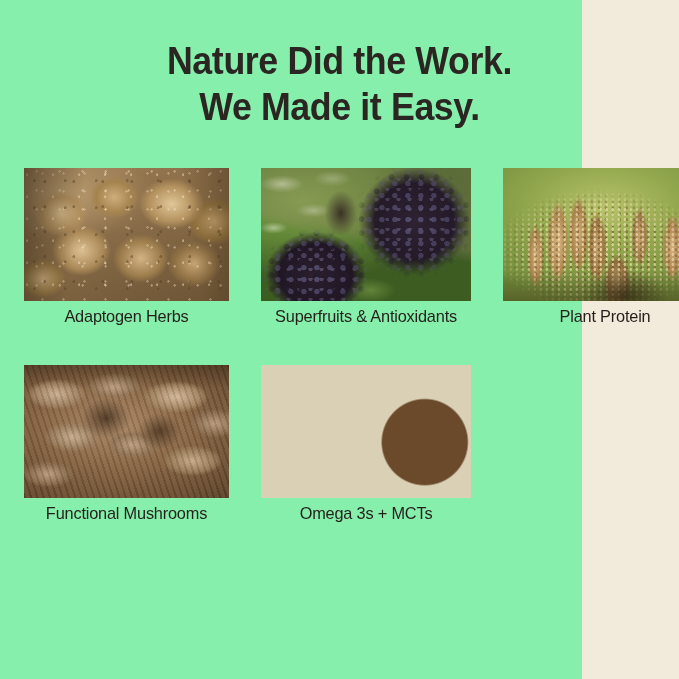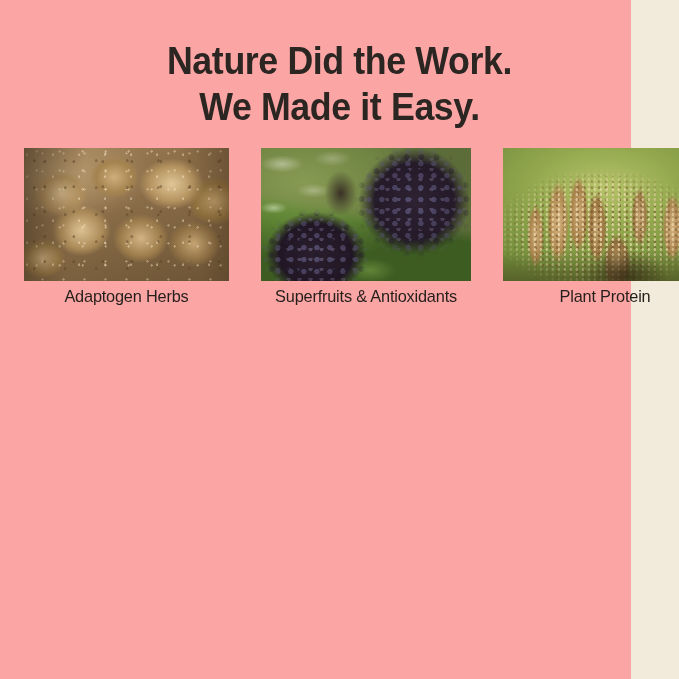--- a/index.html
+++ b/index.html
@@ -9,23 +9,23 @@
   }
   body {
     width: 679px;
     height: 679px;
     background: #f2eadb;
     font-family: "Liberation Sans", sans-serif;
     overflow: hidden;
   }
   .page {
     position: relative;
-    width: 631px;
+    width: 582px;
     height: 679px;
-    background: #fca5a5;
+    background: #86efac;
     box-sizing: border-box;
   }
 
   
   .headline {
     position: absolute;
     left: 0;
     top: 38px;
     width: 679px;
     text-align: center;
@@ -40,21 +40,21 @@
   }
   .headline .line {
     display: block;
     white-space: nowrap;
   }
 
   
   .grid {
     position: absolute;
     left: 24px;
-    top: 148px;
+    top: 168px;
     width: 632px;
     display: grid;
     grid-template-columns: 205px 210px 204px;
     grid-column-gap: 8px;
     grid-row-gap: 0px;
     gap: 32px;
   }
   .cell {
     width: 100%;
   }
@@ -430,17 +430,38 @@
       <div class="thumb t-protein">
         <div class="layer base"></div>
         <div class="layer heads"></div>
         <div class="layer seedgrain"></div>
         <div class="layer shadow"></div>
       </div>
       <span class="caption">Plant Protein</span>
     </div>
 
 
-
+    <div class="cell">
+      <div class="thumb t-mushrooms">
+        <div class="layer base"></div>
+        <div class="layer fronds"></div>
+        <div class="layer ruffle"></div>
+        <div class="layer deep"></div>
+      </div>
+      <span class="caption">Functional Mushrooms</span>
+    </div>
+
+    <div class="cell">
+      <div class="thumb t-omega">
+        <div class="layer base"></div>
+        <div class="layer woodgrain"></div>
+        <div class="layer greens"></div>
+        <div class="layer bowls"></div>
+        <div class="layer spoon"></div>
+        <div class="layer seeds"></div>
+        <div class="layer coconut"></div>
+      </div>
+      <span class="caption">Omega 3s + MCTs</span>
+    </div>
 
 
   </div>
 </div>
 
 </body></html>

